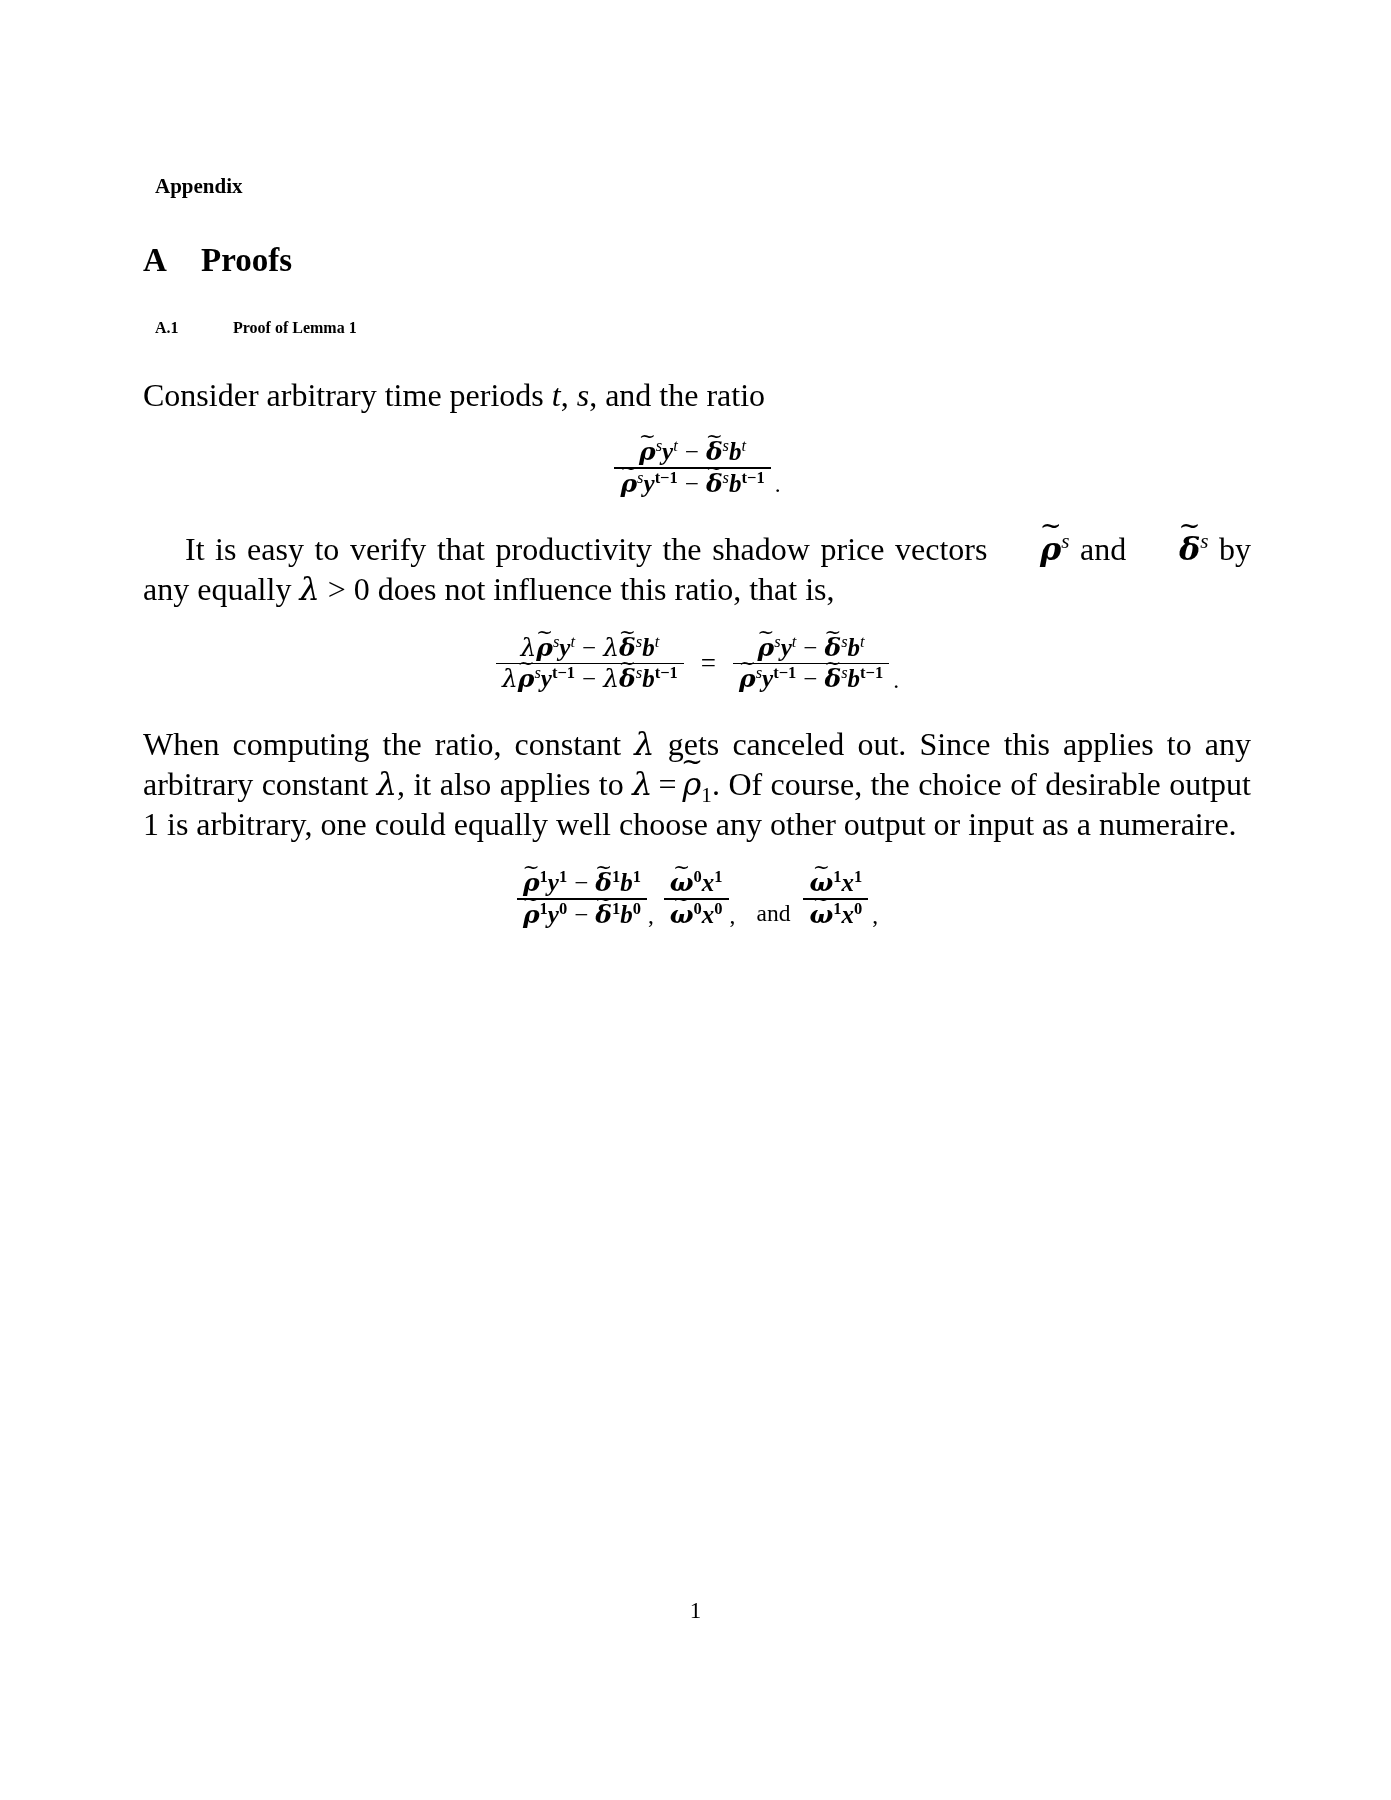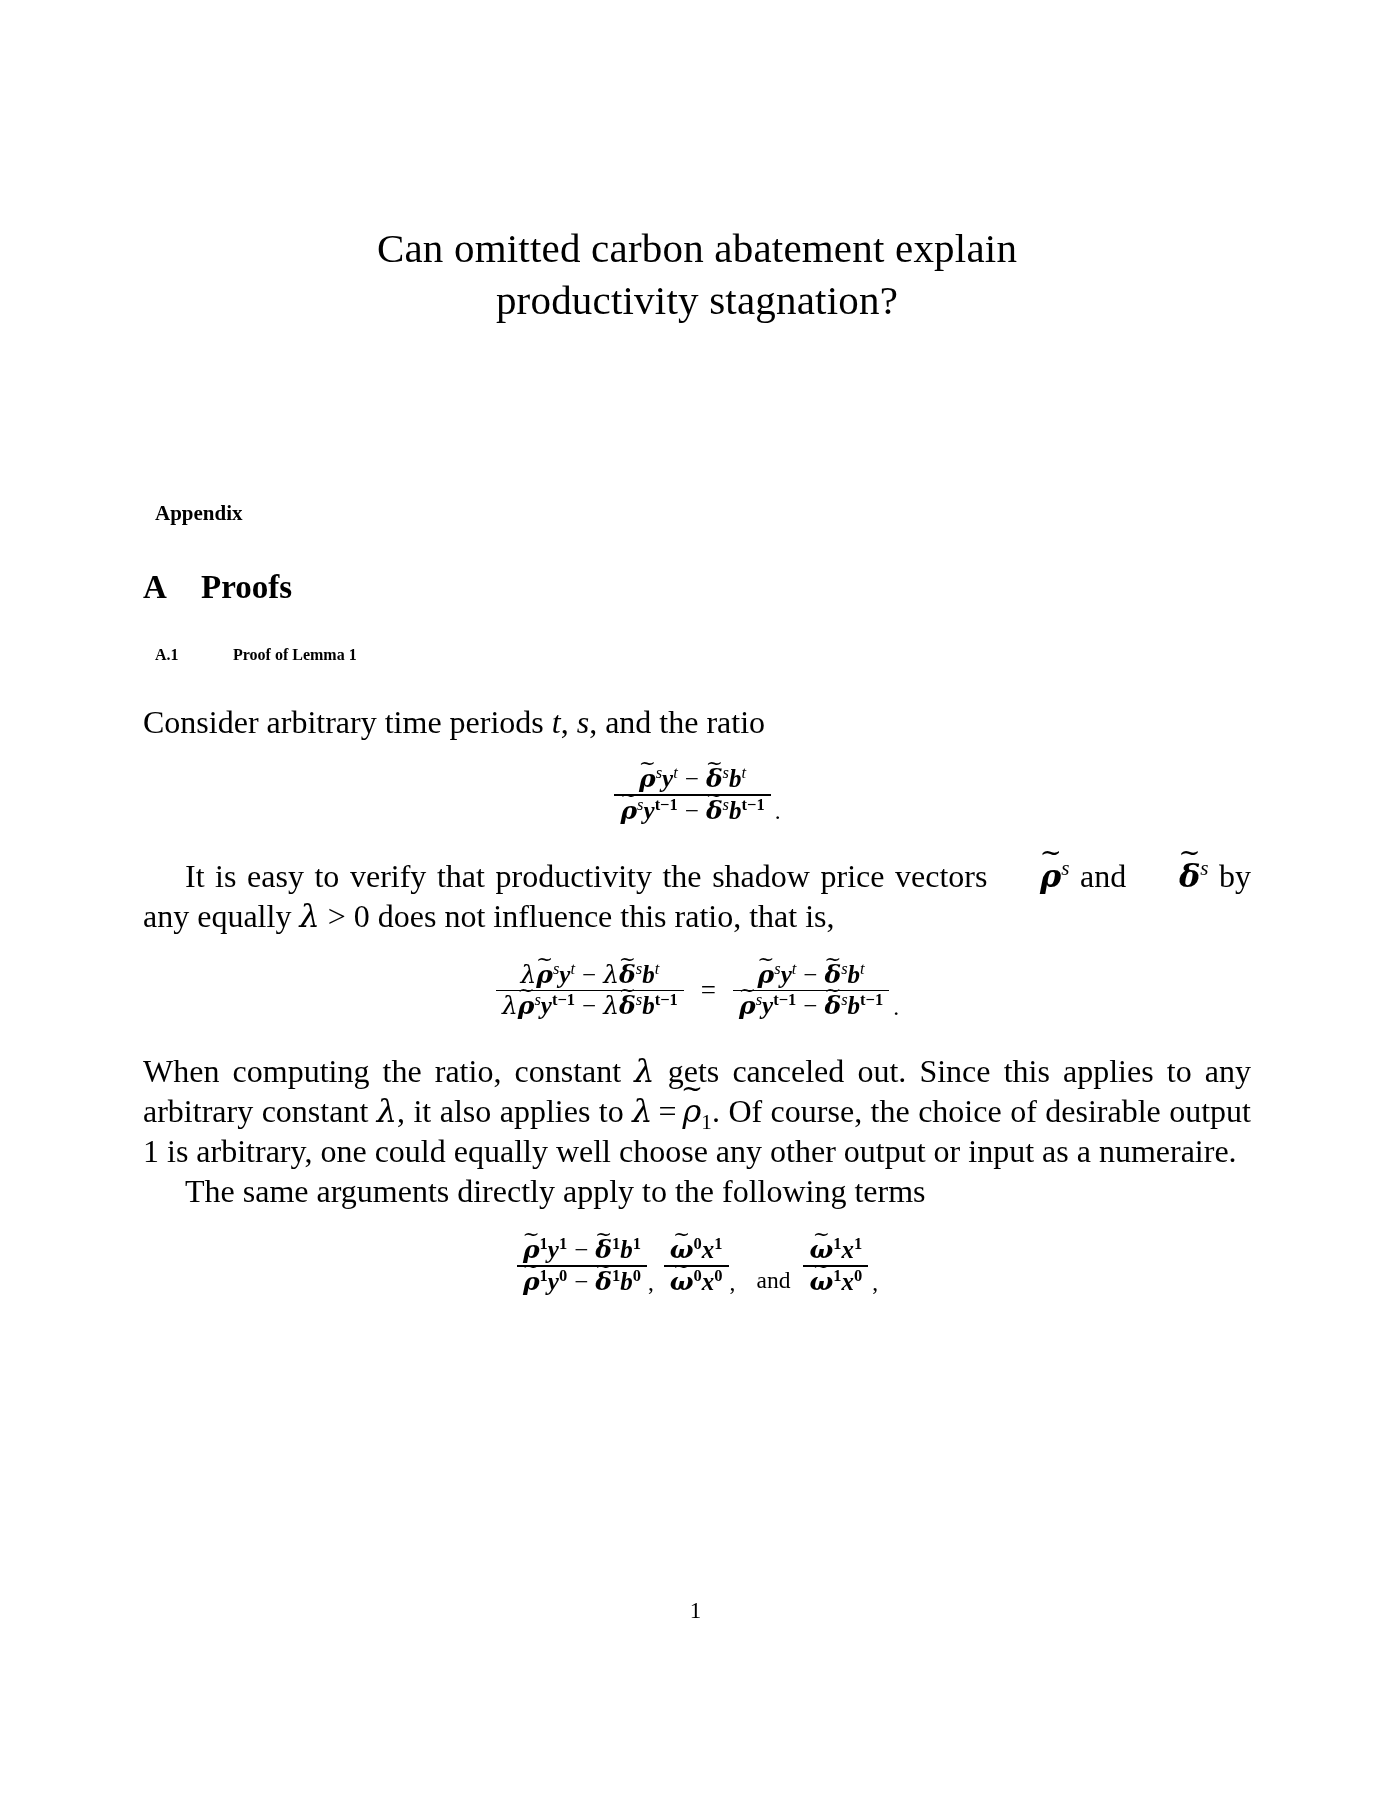--- a/index.html
+++ b/index.html
@@ -206,24 +206,20 @@
     text-align: center;
     font-size: 23px;
   }
 </style>
 </head>
 <body>
 
 <div class="page">
   <div class="content">
 
-    <h1 class="doc-title">
-      <span class="tline">Can omitted carbon abatement explain</span>
-      <span class="tline">productivity stagnation?</span>
-    </h1>
 
     <h2 class="appendix-heading">Appendix</h2>
 
     <h3 class="sec-a">
       <span class="num">A</span><span>Proofs</span>
     </h3>
 
     <h4 class="sec-a1">
       <span class="num">A.1</span><span>Proof of Lemma 1</span>
     </h4>
@@ -278,21 +274,20 @@
         <span class="period-after">.</span>
       </span>
     </div>
 
     <p class="body gap-before">
       <span>When computing the ratio, constant </span><span class="inline-math"><span class="gkn">λ</span></span><span> gets canceled out. Since this applies to any arbitrary</span>
       <span>constant </span><span class="inline-math"><span class="gkn">λ</span></span><span>, it also applies to </span><span class="inline-math"><span class="gkn">λ</span><span style="font-style:normal;padding:0 6px;">=</span><span class="gkn tilde" style="font-weight:normal;"><span class="acc">~</span><span>ρ</span></span><sub class="sb">1</sub></span><span>. Of course, the choice of desirable output 1 is arbitrary,</span>
       <span>one could equally well choose any other output or input as a numeraire.</span>
     </p>
 
-    <p class="body indented">The same arguments directly apply to the following terms</p>
 
     <div class="math-display eq3">
       <span class="mrow">
 
         <span class="frac">
           <span class="num-part">
             <span class="gk tilde"><span class="acc">~</span><span>ρ</span></span><sup class="spn">1</sup><span class="mb">y</span><sup class="spn">1</sup><span class="op">−</span><span class="gk tilde"><span class="acc">~</span><span>δ</span></span><sup class="spn">1</sup><span class="mb">b</span><sup class="spn">1</sup>
           </span>
           <span class="bar"></span>
           <span class="den-part">

